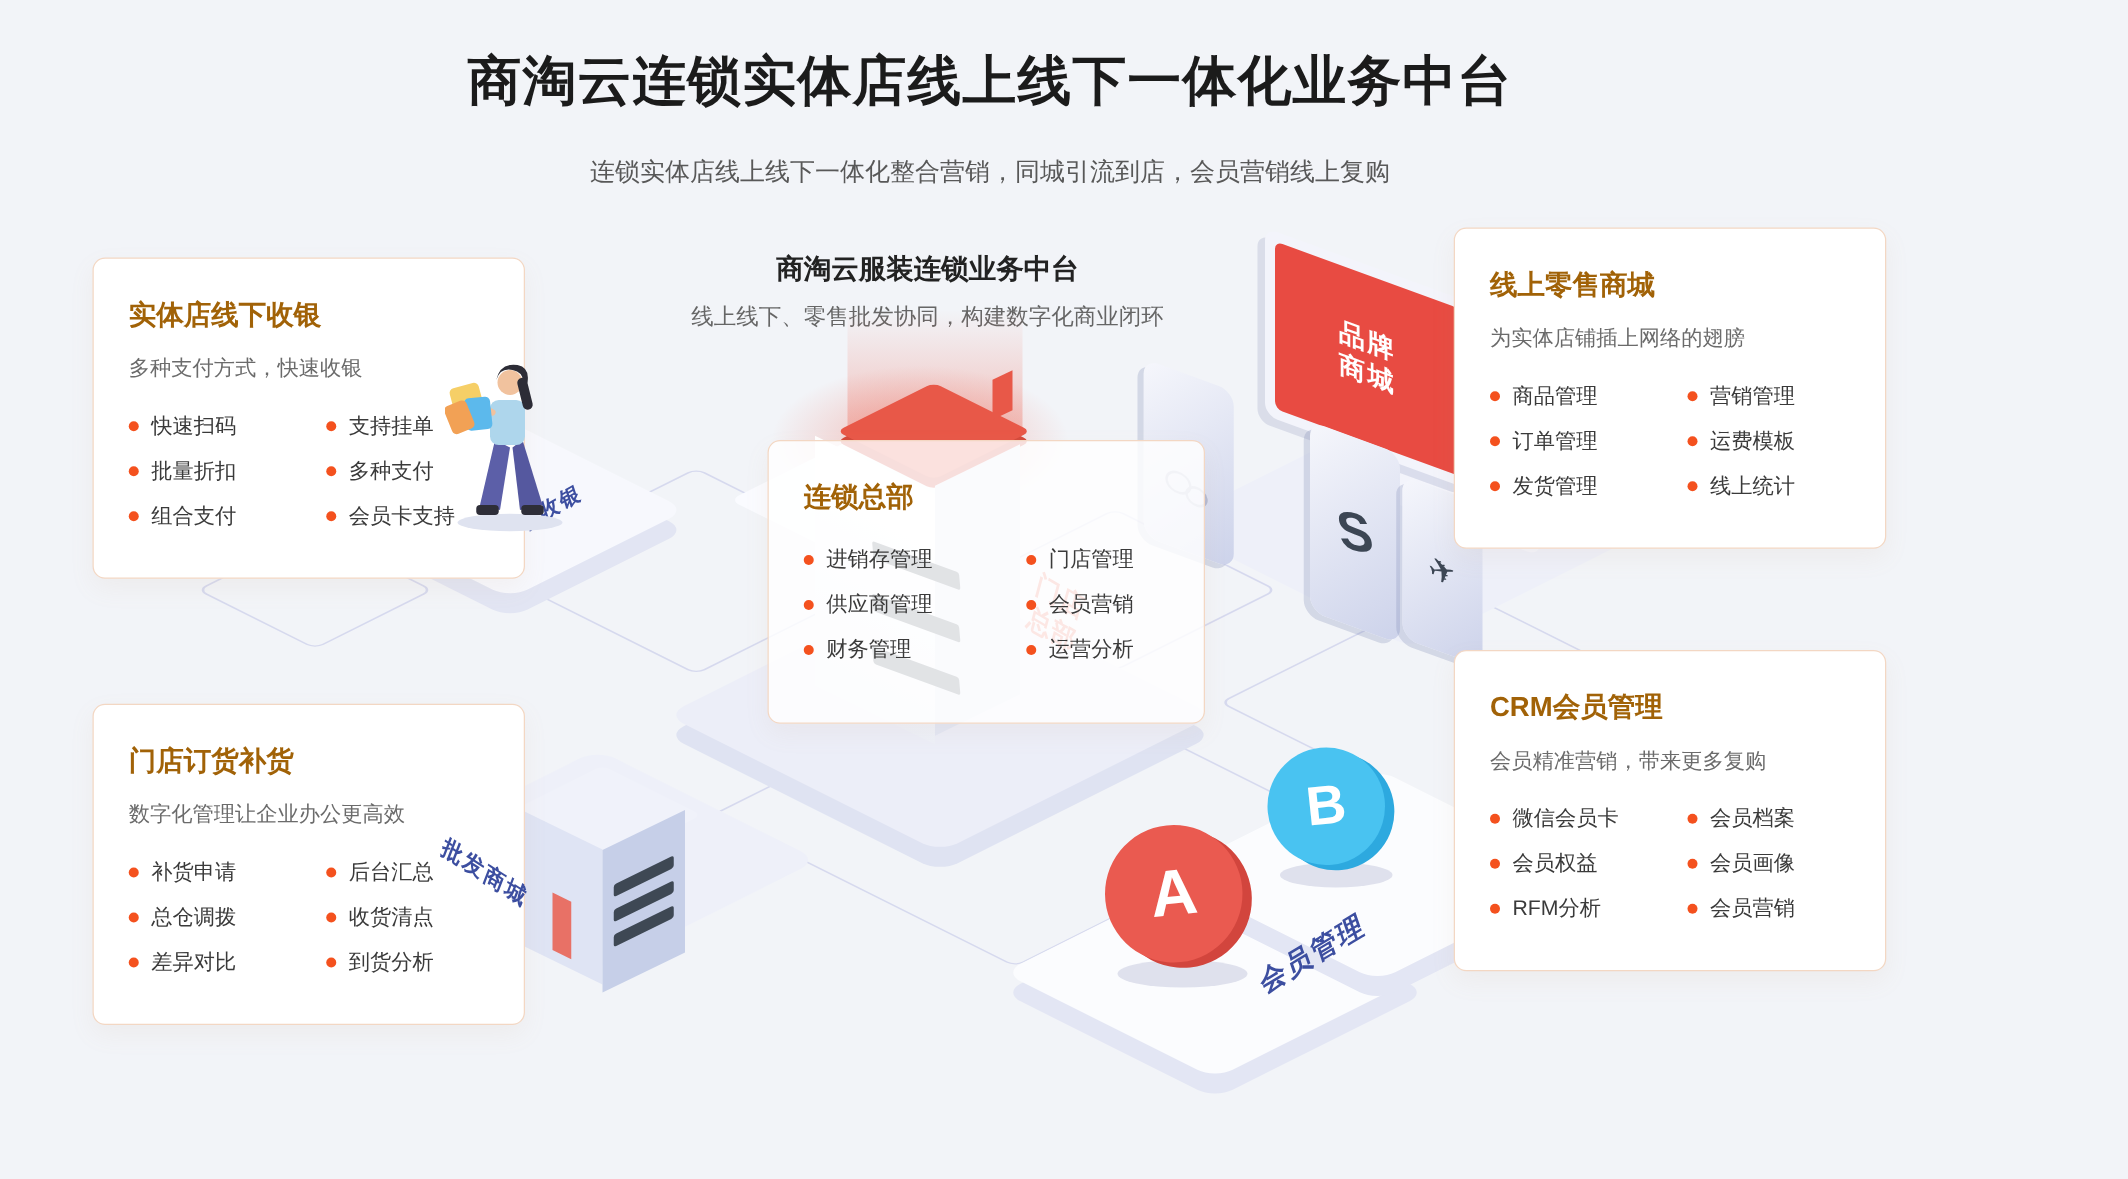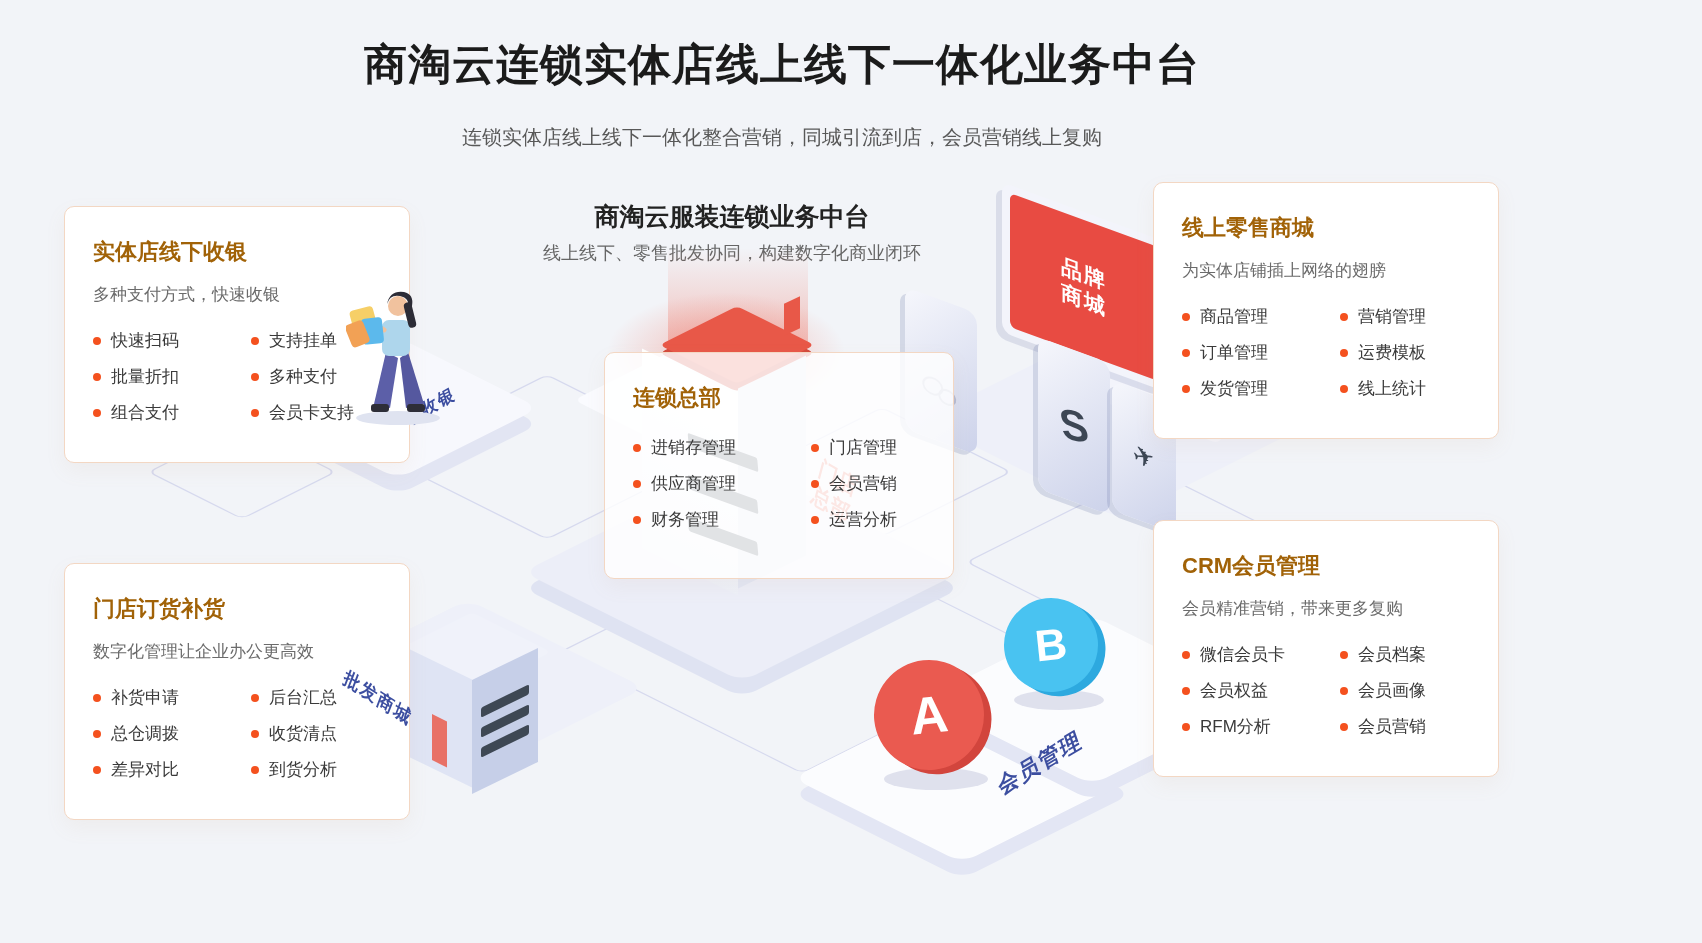--- a/index.html
+++ b/index.html
@@ -2,29 +2,29 @@
 <html><head>
 <meta charset="utf-8">
 <style>
   html,body{margin:0;padding:0}
   body{
     width:1702px;height:943px;overflow:hidden;
     background:#f2f4f8;
     font-family:"Liberation Sans","DejaVu Sans",sans-serif;
     position:relative;
   }
-  .content{position:absolute;left:0;top:0;width:1564px;height:943px}
+  .content{position:absolute;left:10px;top:0;width:1564px;height:943px}
 
   
   .page-title{position:absolute;left:0;top:36px;width:1564px;text-align:center;
     font-size:43px;font-weight:700;color:#1b1b1b;margin:0;letter-spacing:1px}
   .page-subtitle{position:absolute;left:0;top:124px;width:1564px;text-align:center;
     font-size:20px;color:#585858;margin:0}
   .center-title{position:absolute;left:482px;top:200px;width:500px;text-align:center;
-    font-size:25px;font-weight:700;color:#222;margin:0}
+    font-size:22px;font-weight:700;color:#222;margin:0}
   .center-sub{position:absolute;left:412px;top:241px;width:640px;text-align:center;
     font-size:18px;color:#666;margin:0}
 
   
   .card{position:absolute;width:346px;min-height:257px;background:#fff;
     border:1px solid #f3d7c3;border-radius:10px;
     box-shadow:0 8px 20px rgba(190,150,120,.08);
     padding:30px 28px;box-sizing:border-box;z-index:5}
   .card-tl{left:64px;top:206px}
   .card-tr{left:1153px;top:182px}

